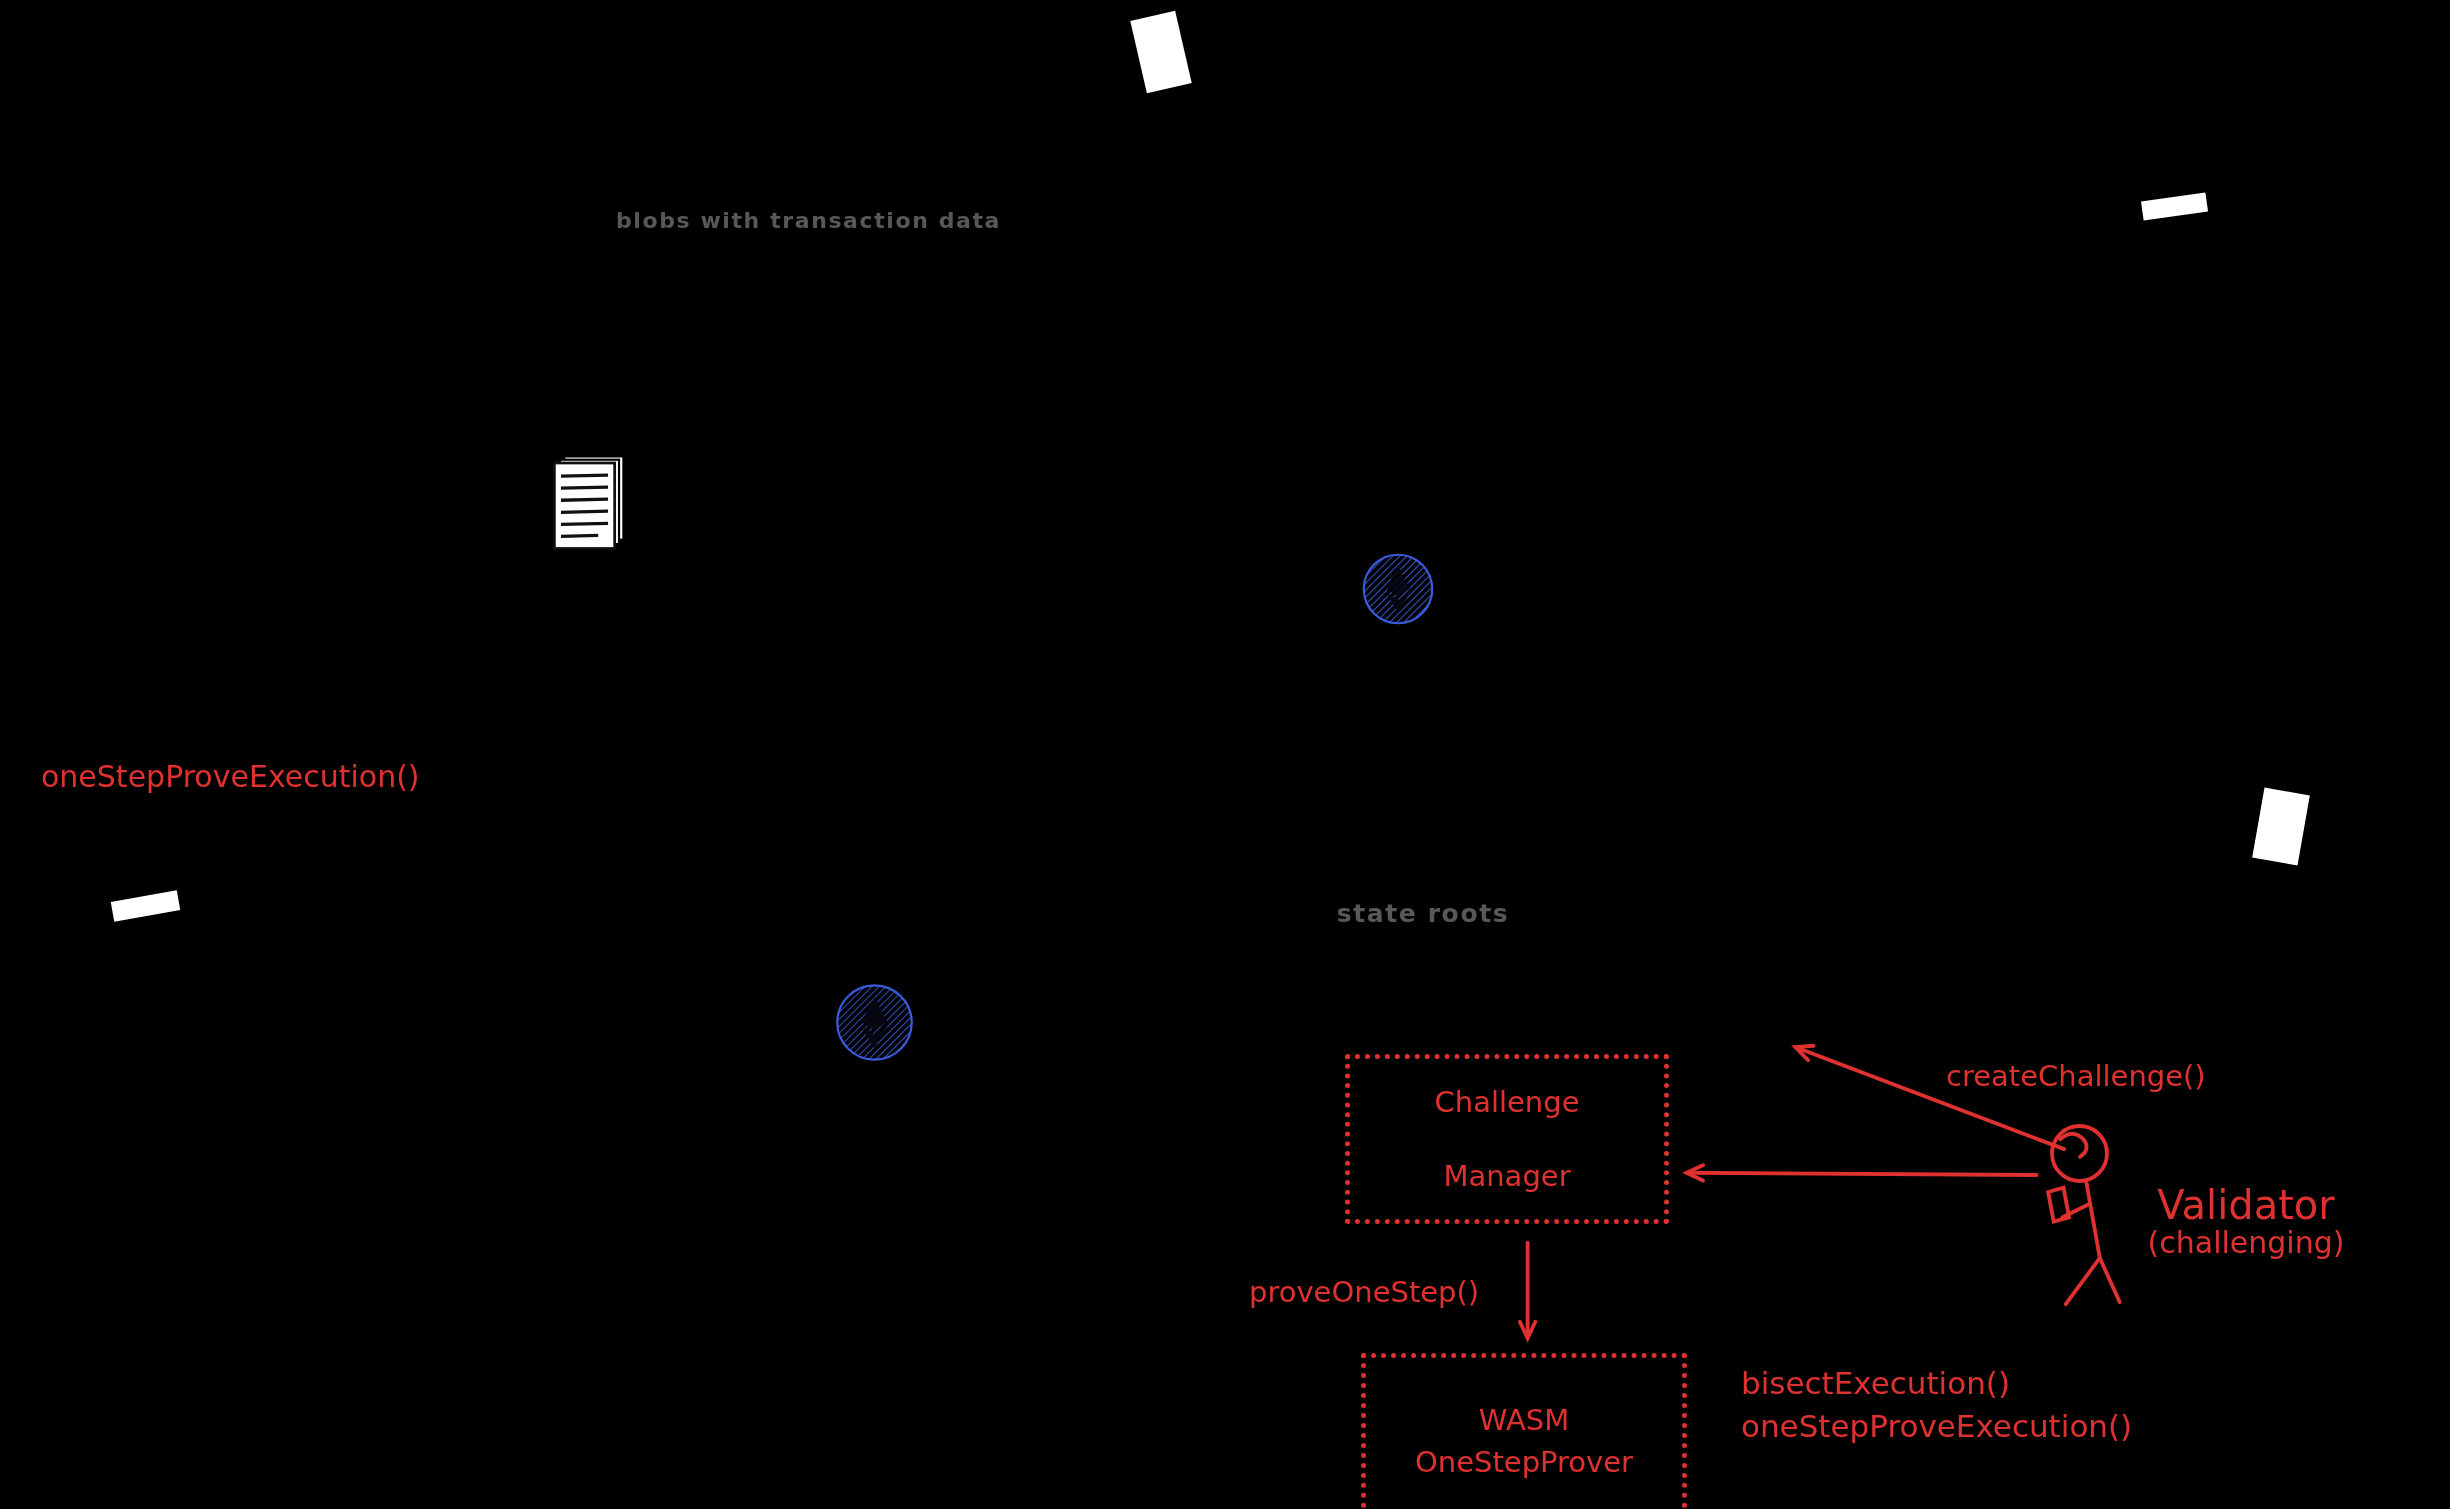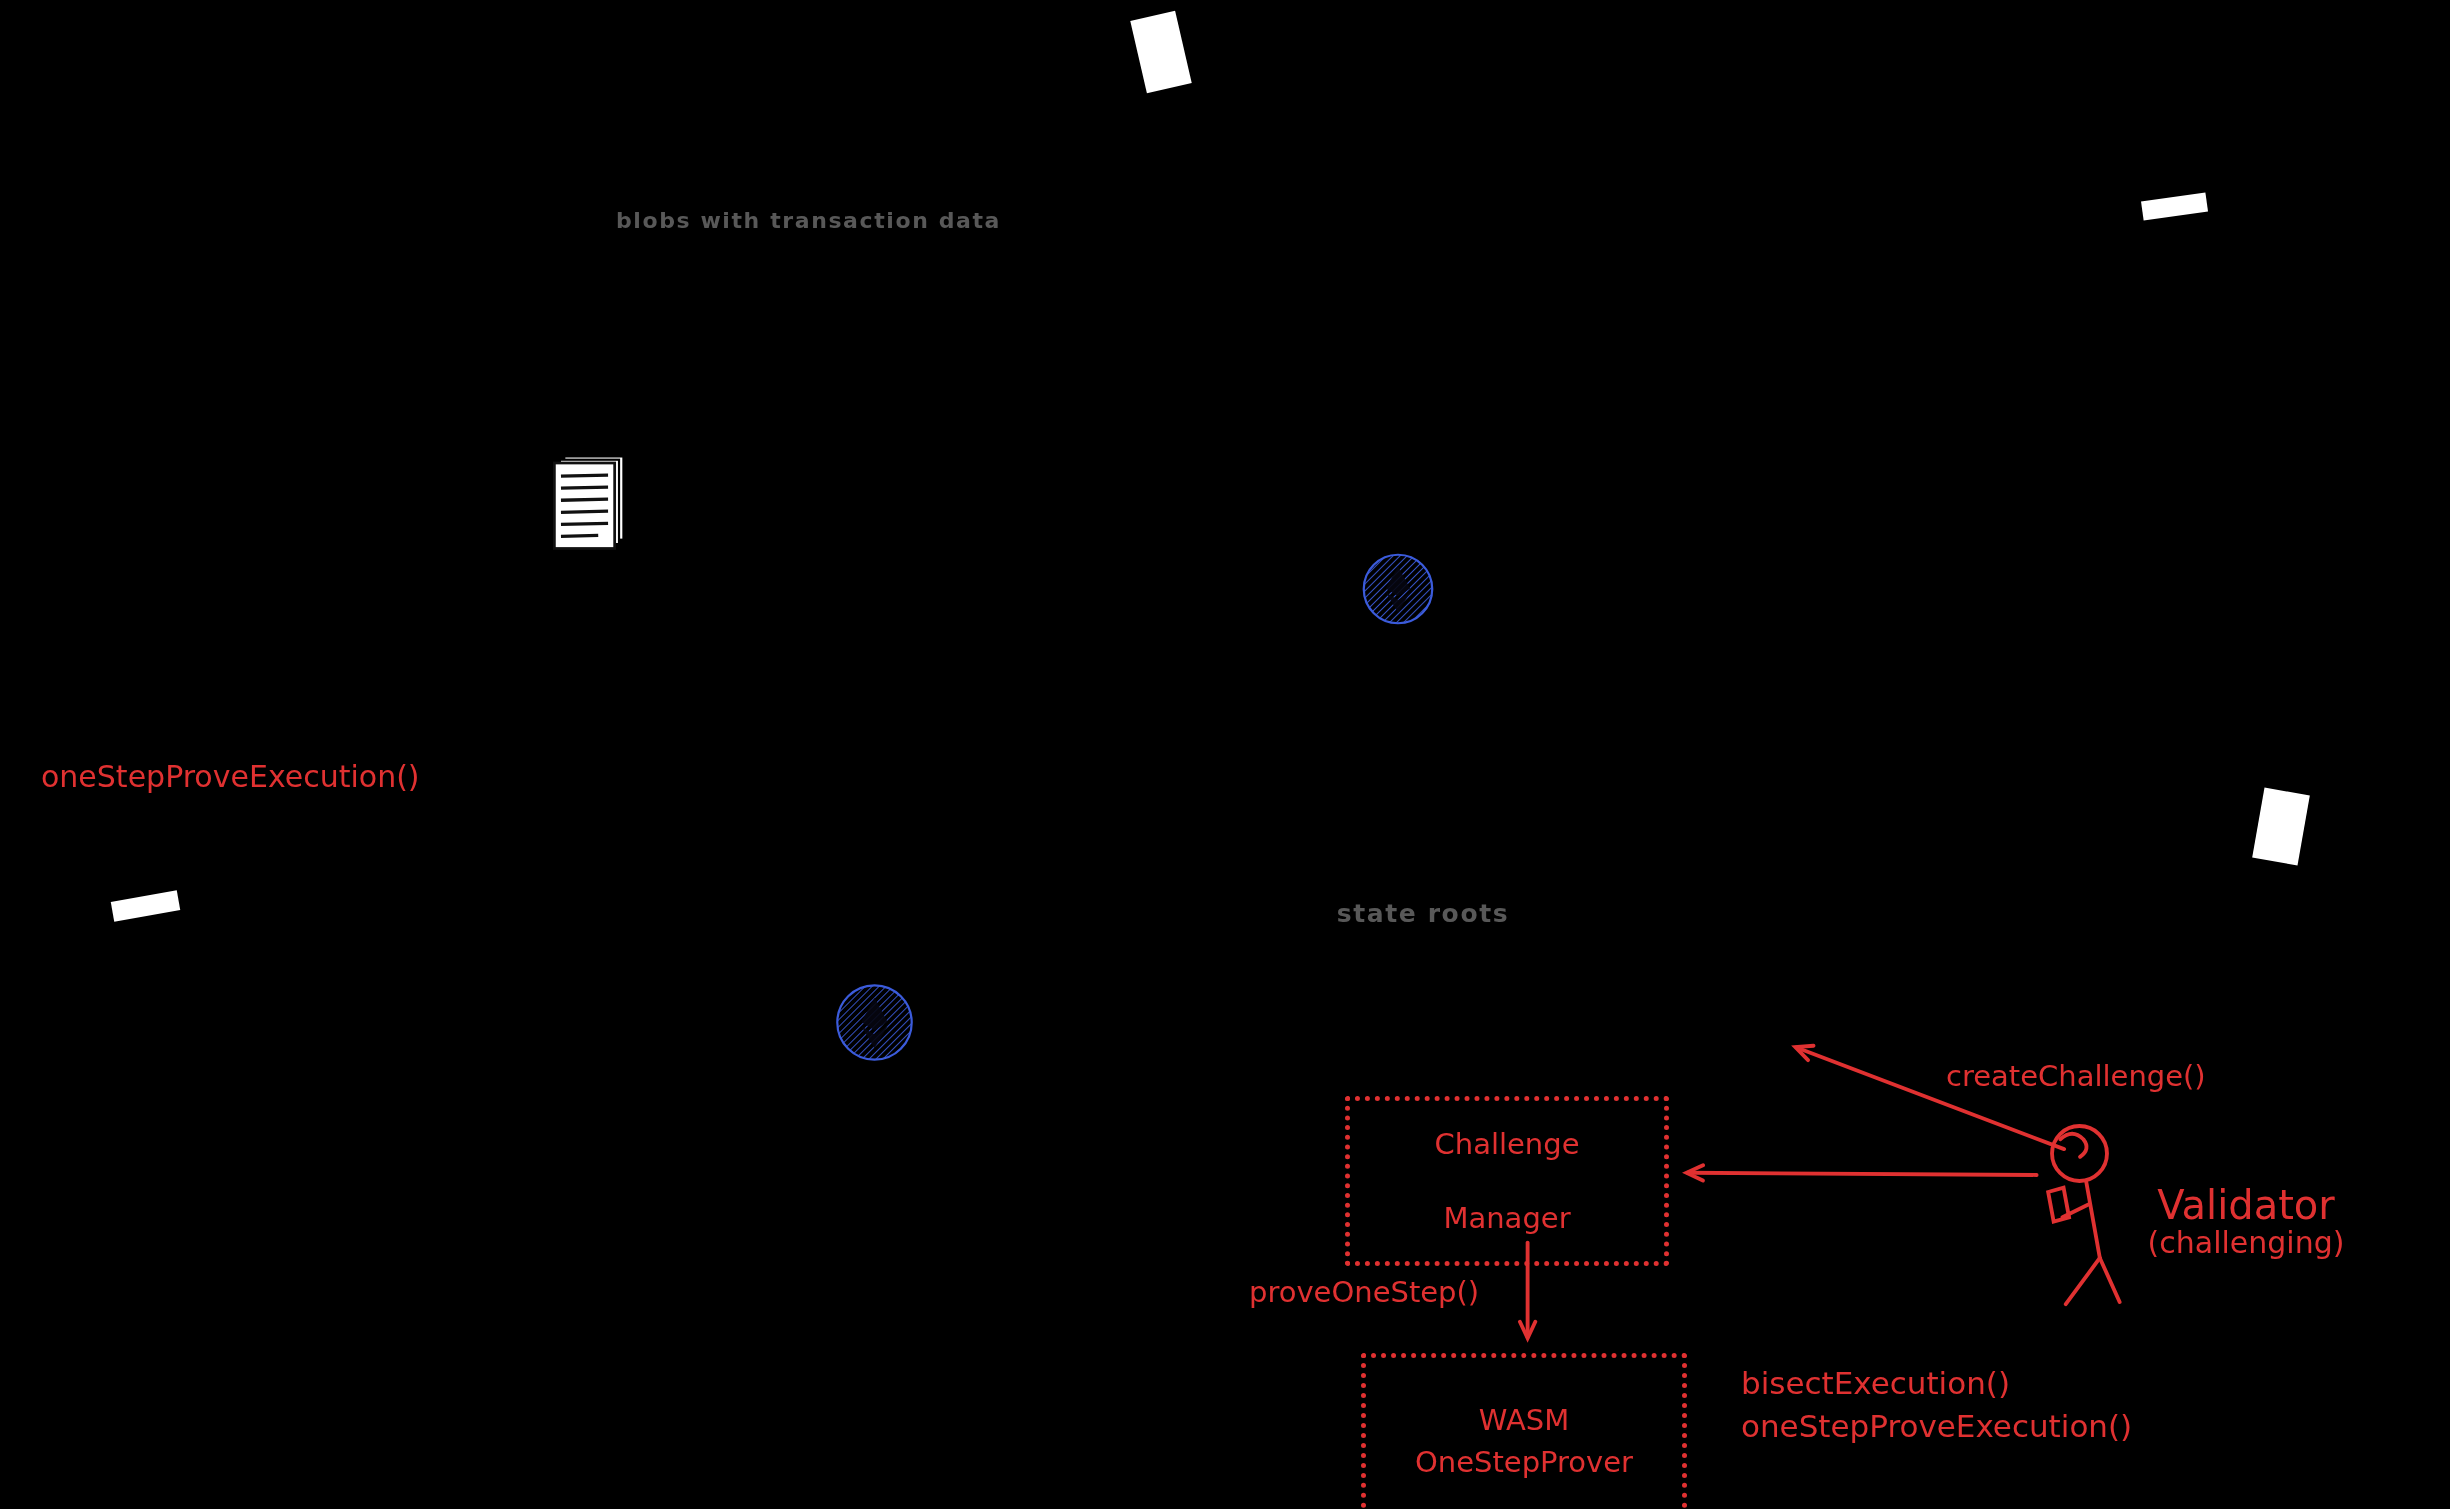--- a/index.html
+++ b/index.html
@@ -109,21 +109,21 @@
         </pattern>
       </defs>
       <circle cx="74" cy="74" r="68" fill="url(#hatchB)" stroke="#3b5bdb" stroke-width="4"></circle>
       <path d="M74 29 L98 73 L74 88 L50 73 Z" fill="#05050f" opacity="0.9"></path>
       <path d="M50 81 L74 96 L98 81 L74 121 Z" fill="#05050f" opacity="0.9"></path>
     </svg>
   </div>
 
   <div class="abs white-chip" style="left:2258px; top:791px; width:46px; height:71px; transform:rotate(10deg);"></div>
 
-  <div class="abs dotted-box" style="left:1345px; top:1096px; width:314px; height:160px;gap:32px;">
+  <div class="abs dotted-box" style="left:1345px; top:1054px; width:314px; height:160px;gap:32px;">
     <span>Challenge</span>
     <span>Manager</span>
   </div>
 
   <div class="abs red-label" style="left:1946px; top:1059px; font-size:29px;">createChallenge()</div>
 
   <div class="abs red-label" style="left:1249px; top:1275px; font-size:29px;">proveOneStep()</div>
 
   <div class="abs red-label" style="left:2147px; top:1182px; width:198px; text-align:center; font-size:40px;">Validator</div>
   <div class="abs red-label" style="left:2147px; top:1225px; width:198px; text-align:center; font-size:30px;">(challenging)</div>

